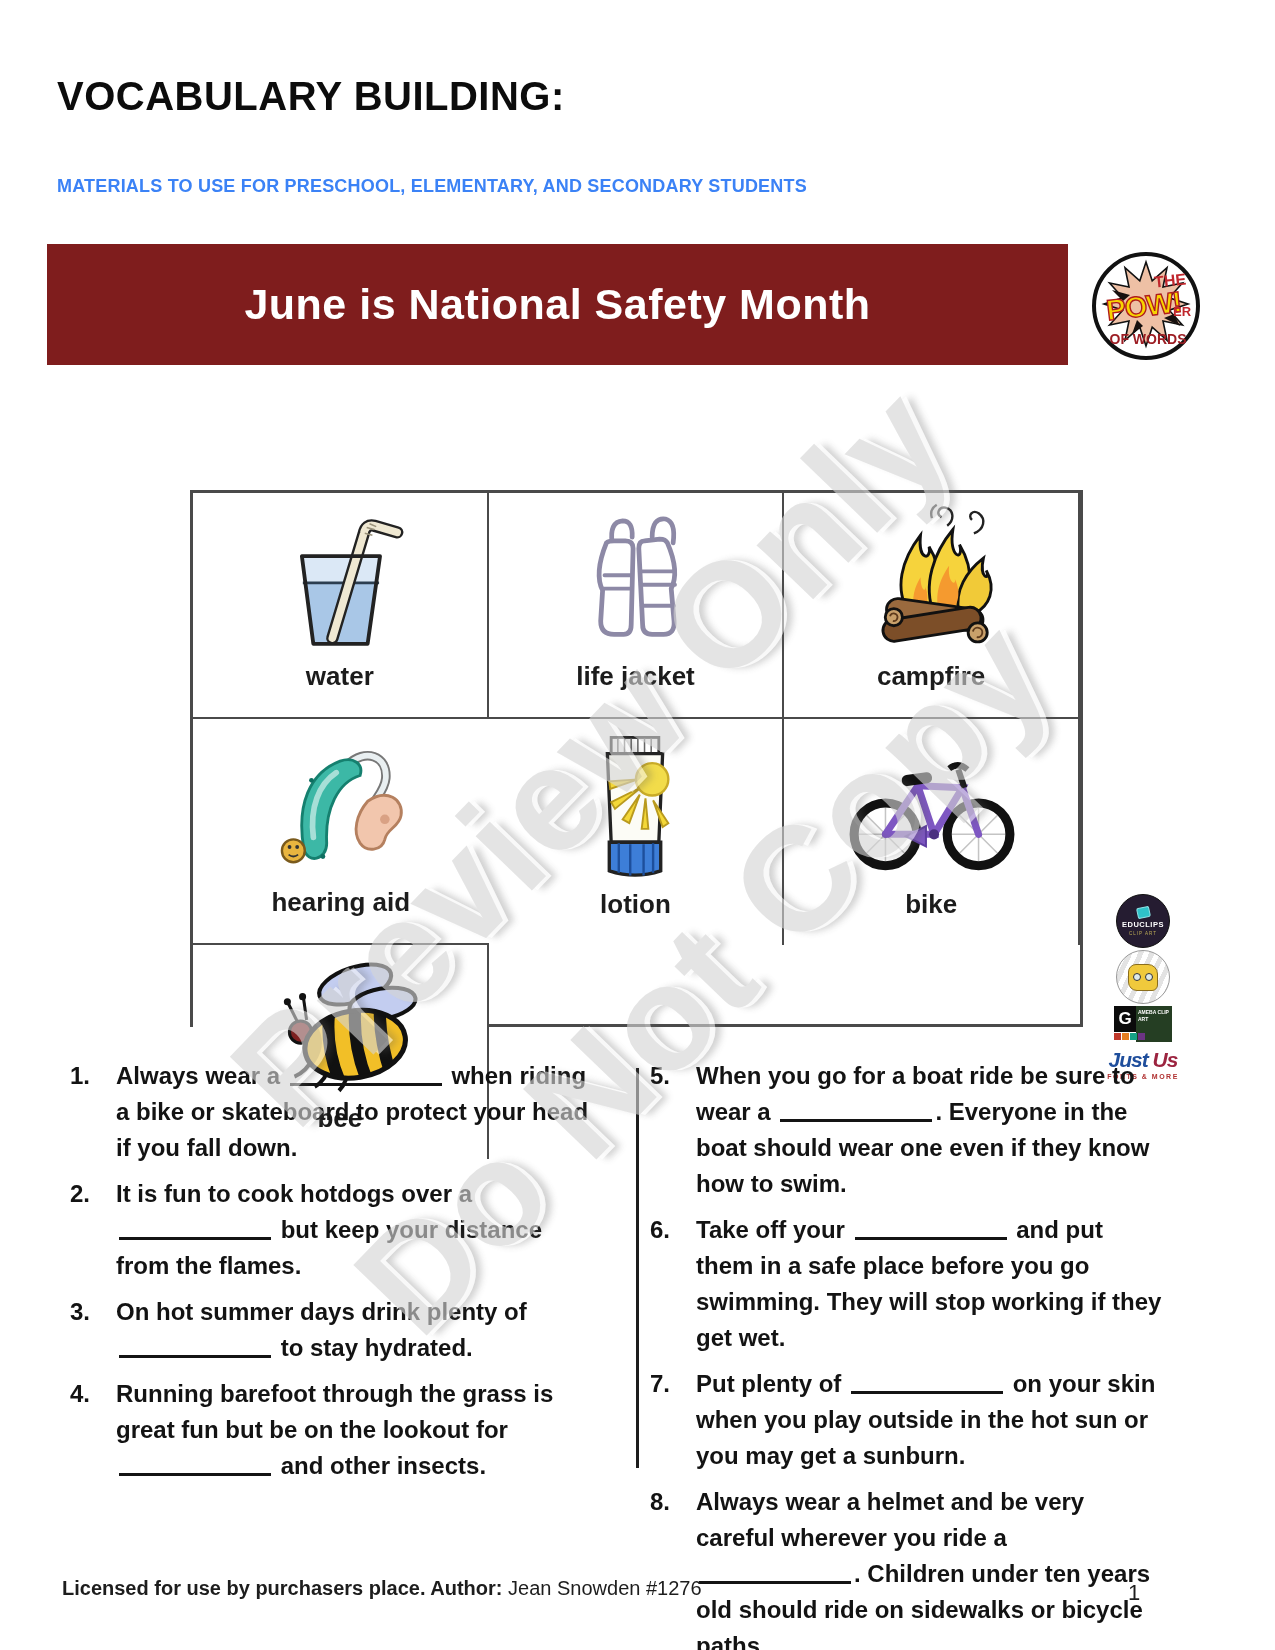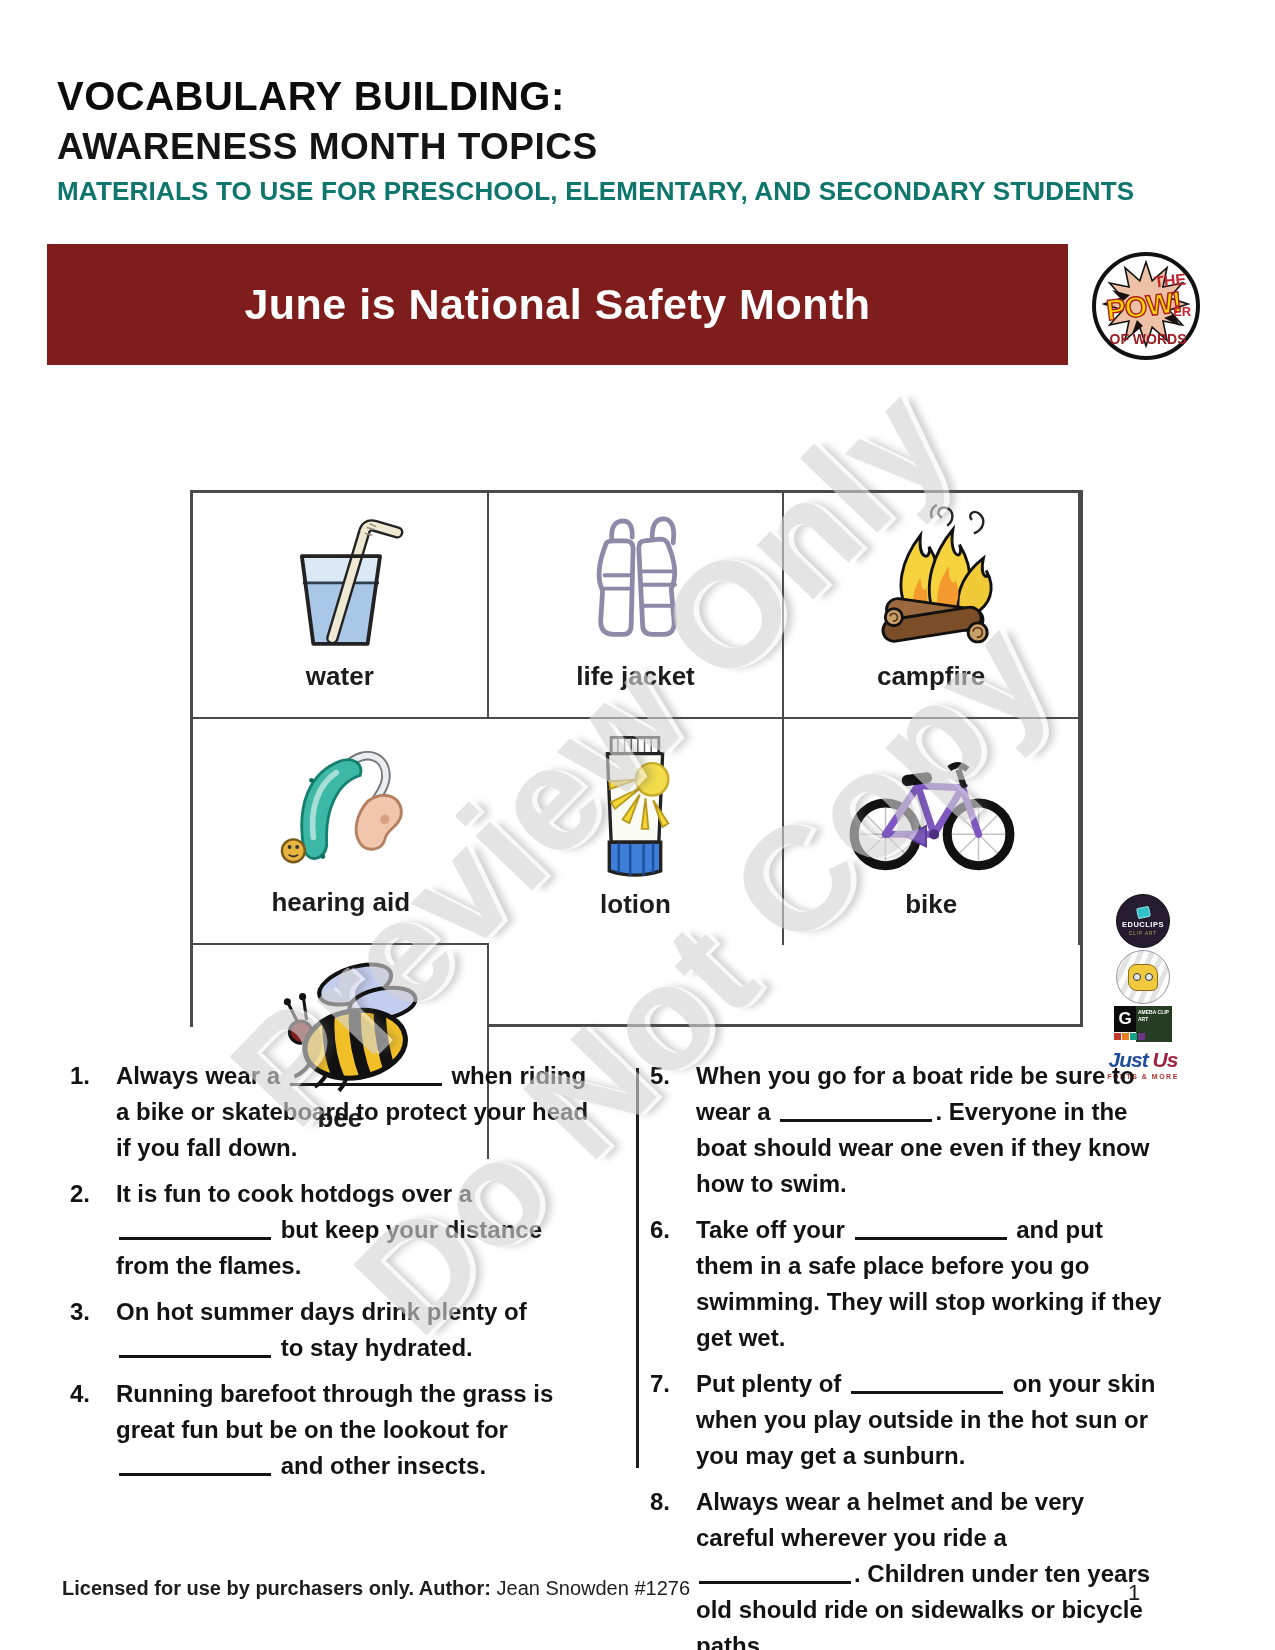--- a/index.html
+++ b/index.html
@@ -1,21 +1,21 @@
 <!DOCTYPE html>
 <html><head>
 <meta charset="utf-8">
 <style>
   * { margin:0; padding:0; box-sizing:border-box; }
   body { background:#888; font-family:"Liberation Sans", sans-serif; }
   .page { position:relative; width:1275px; height:1650px; background:#fff; margin:0 auto; overflow:hidden; color:#111; }
 
   .title1 { position:absolute; left:57px; top:74px; font-size:40px; font-weight:900; letter-spacing:.5px; color:#0c0c0c; }
   .title2 { position:absolute; left:57px; top:126px; font-size:37px; font-weight:700; letter-spacing:.5px; color:#141414; }
-  .subtitle { position:absolute; left:57px; top:176px; font-size:26px; font-weight:800; color:#0f766e; letter-spacing:.2px; }
+  .subtitle { position:absolute; left:57px; top:176px; font-size:18px; font-weight:800; color:#3b82f6; letter-spacing:.2px; }
 
   .banner { position:absolute; left:47px; top:244px; width:1021px; height:121px; background:#7f1d1d; display:flex; align-items:center; justify-content:center; }
   .banner .bt { color:#fff; font-size:43px; font-weight:800; letter-spacing:.5px; }
 
   .pow { position:absolute; left:1090px; top:250px; width:112px; height:112px; }
 
   .intro { position:absolute; left:47px; top:380px; width:1152px; font-size:25px; font-weight:700; line-height:1.36; color:#0d0d0d; }
 
   .grid { position:absolute; left:190px; top:490px; width:893px; height:537px; border:3px solid #4a4a4a; display:grid; grid-template-columns:repeat(3,1fr); grid-template-rows:1fr 1fr; }
   .cell { border-right:2px solid #4a4a4a; border-bottom:2px solid #4a4a4a; display:flex; flex-direction:column; align-items:center; background:#fff; }
@@ -61,21 +61,20 @@
   .pagenum { position:absolute; left:1128px; top:1580px; font-size:22px; color:#1d1d1d; }
 
   svg text { font-family:"Liberation Sans", sans-serif; }
 </style>
 </head>
 <body>
 
 <div class="page">
 
   <div class="title1">VOCABULARY BUILDING:</div>
-  <div class="title2">AWARENESS MONTH TOPICS</div>
   <div class="subtitle">MATERIALS TO USE FOR PRESCHOOL, ELEMENTARY, AND SECONDARY STUDENTS</div>
 
   <div class="banner">
     <div class="bt">June is National Safety Month</div>
   </div>
 
   <div class="pow">
     <svg viewBox="0 0 112 112" width="112" height="112">
       <circle cx="56" cy="56" r="52" fill="#fff" stroke="#111" stroke-width="4"></circle>
       <polygon fill="#eec0a5" stroke="#111" stroke-width="1.6" points="98,54 79.2,60.2 92.4,75 73,71 77,90.4 62.2,77.2 56,96 49.8,77.2 35,90.4 39,71 19.6,75 32.8,60.2 14,54 32.8,47.8 19.6,33 39,37 35,17.6 49.8,30.8 56,12 62.2,30.8 77,17.6 73,37 92.4,33 79.2,47.8"></polygon>
@@ -310,17 +309,17 @@
         <div class="qnum">7.</div>
         <div class="qtext">Put plenty of <span class="blank"></span> on your skin when you play outside in the hot sun or you may get a sunburn.</div>
       </div>
       <div class="q">
         <div class="qnum">8.</div>
         <div class="qtext">Always wear a helmet and be very careful wherever you ride a <span class="blank"></span>. Children under ten years old should ride on sidewalks or bicycle paths</div>
       </div>
     </div>
 
   <div class="footer">
-    <div><b>Licensed for  use by purchasers only. Author:</b><span> Jean Snowden #1276</span></div>
+    <div><b>Licensed for  use by purchasers place. Author:</b><span> Jean Snowden #1276</span></div>
   </div>
   <div class="pagenum">1</div>
 
 </div>
 
 </body></html>

